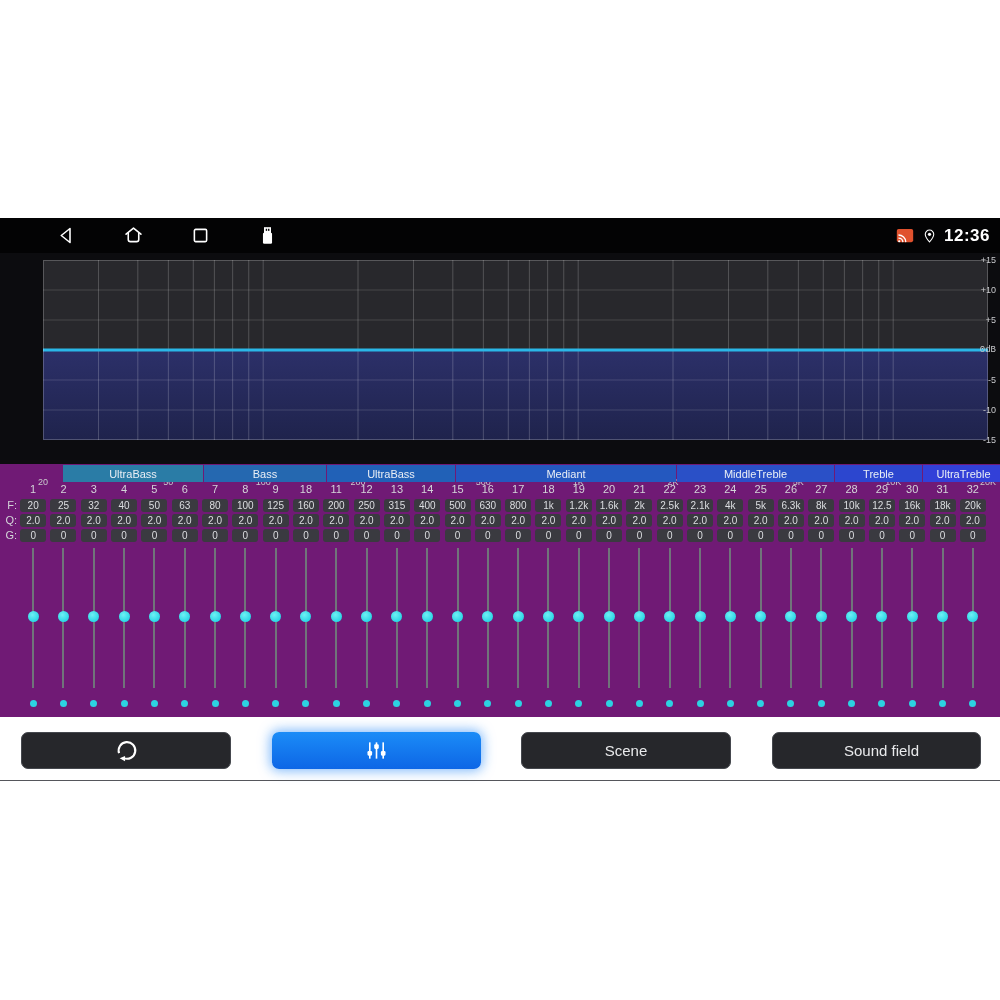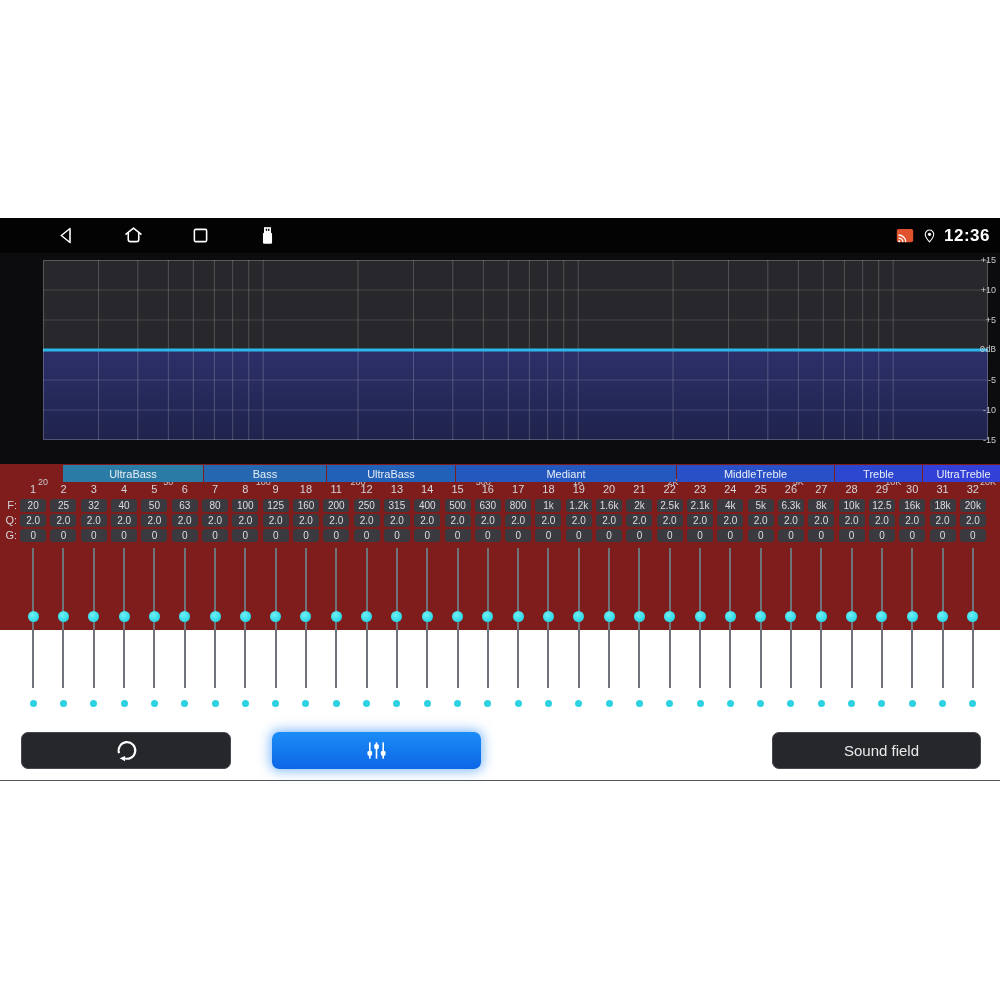--- a/index.html
+++ b/index.html
@@ -1,17 +1,17 @@
 <!DOCTYPE html>
 <html><head>
 <meta charset="utf-8">
 <style>
   html,body{margin:0;padding:0;background:#ffffff;font-family:"Liberation Sans",sans-serif;}
   .canvas{position:relative;width:1000px;height:1000px;background:#ffffff;overflow:hidden;}
-  .screen{position:absolute;left:0;top:218px;width:1000px;height:412px;background:#7f1d1d;}
+  .screen{position:absolute;left:0;top:218px;width:1000px;height:499px;background:#701a75;}
 
   
   .status-bar{position:absolute;left:0;top:0;width:1000px;height:35px;background:#030304;}
   .nav-icon{position:absolute;top:7px;width:21px;height:21px;}
   .status-right{position:absolute;right:10px;top:0;height:35px;display:flex;align-items:center;gap:7px;}
   .status-right svg{display:block;}
   .clock{color:#ffffff;font-size:17px;font-weight:bold;letter-spacing:0.5px;}
 
   
   .graph-strip{position:absolute;left:0;top:35px;width:1000px;height:211px;background:#0c0c0f;}
@@ -803,19 +803,22 @@
         <g stroke="#ffffff" stroke-width="1.7">
           <line x1="7" y1="3.5" x2="7" y2="20.5"></line>
           <line x1="14" y1="3.5" x2="14" y2="20.5"></line>
           <line x1="21" y1="3.5" x2="21" y2="20.5"></line>
         </g>
         <rect x="4.6" y="12.6" width="4.8" height="4.8" rx="1.2" fill="#ffffff"></rect>
         <rect x="11.6" y="5.6" width="4.8" height="4.8" rx="1.2" fill="#ffffff"></rect>
         <rect x="18.6" y="12.6" width="4.8" height="4.8" rx="1.2" fill="#ffffff"></rect>
       </svg>
     </div>
+    <div class="btn btn-dark" style="left:521px;width:210px;">
+      <span>Scene</span>
+    </div>
     <div class="btn btn-dark" style="left:772px;width:209px;padding-left:10px;">
       <span>Sound field</span>
     </div>
 
     <div class="bottom-line"></div>
   </div>
 </div>
 
 </body></html>

